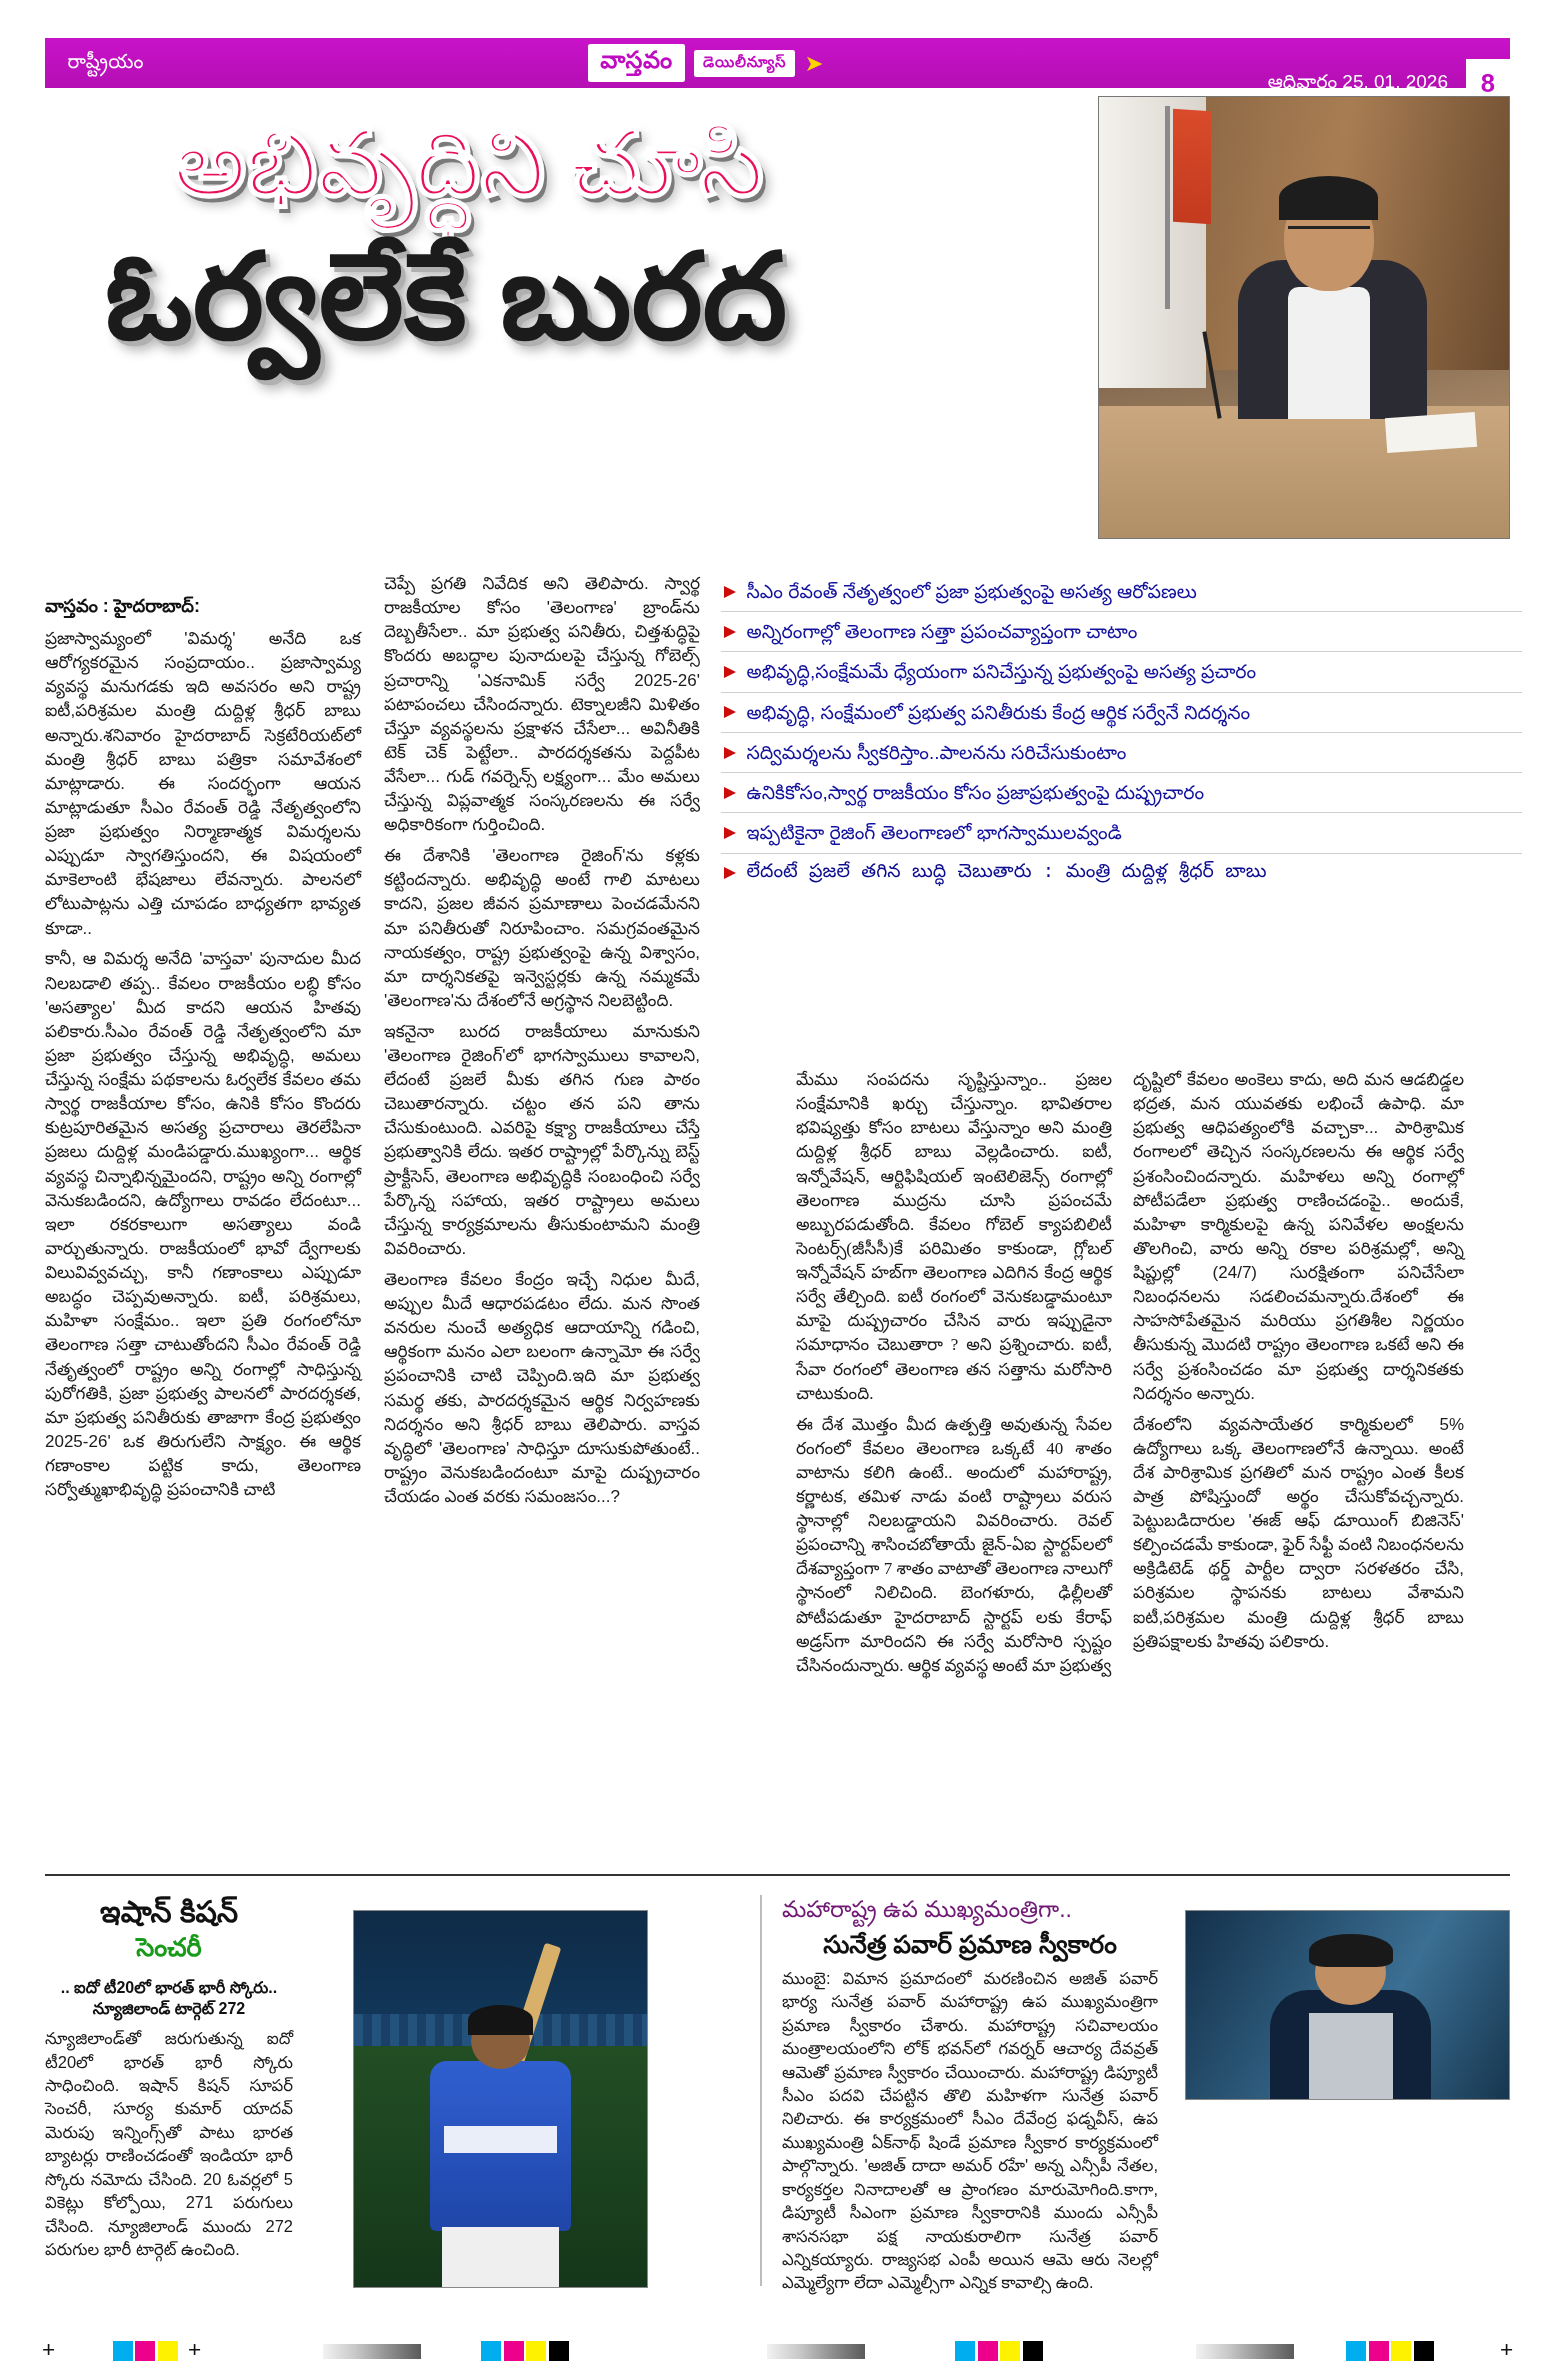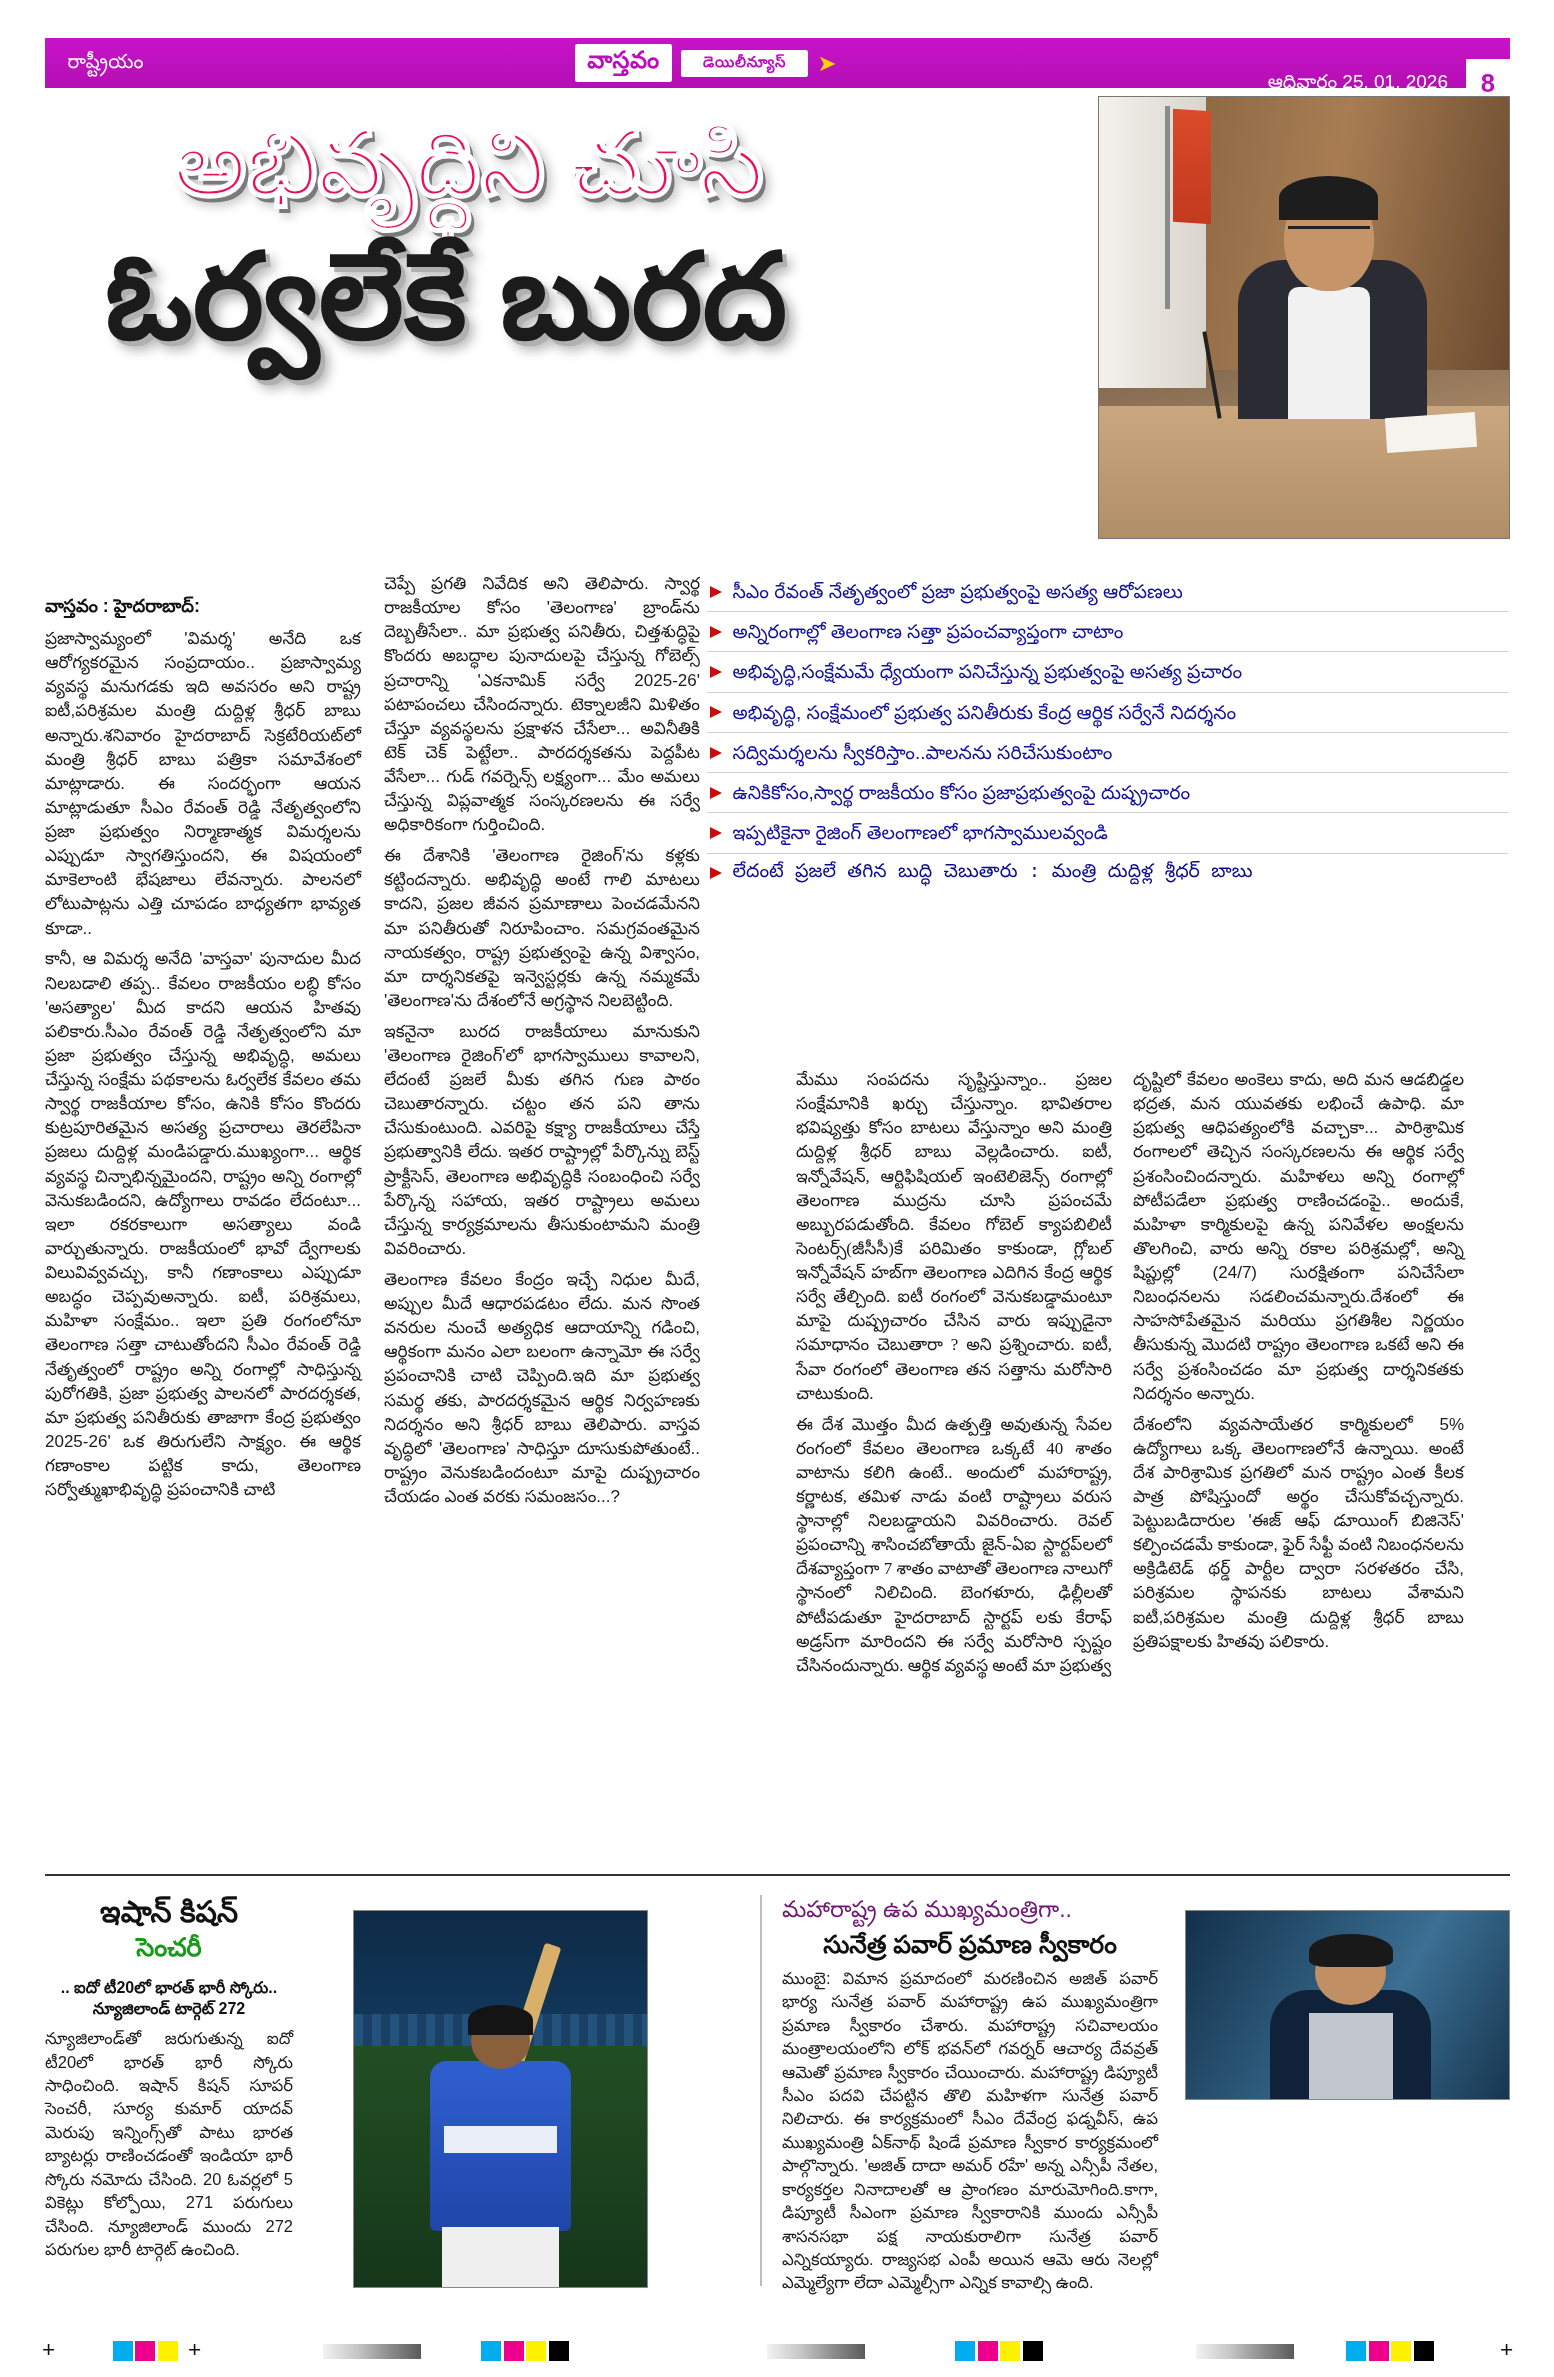--- a/index.html
+++ b/index.html
@@ -165,21 +165,21 @@
     background:#222;transform:rotate(-10deg);
   }
   .hp-paper{
     position:absolute;right:8%;bottom:20%;width:22%;height:8%;
     background:#f5f3ee;transform:rotate(-4deg);
   }
 
   
   .bullets{
     position:absolute;
-    right:47px; top:572px;
+    right:33px; top:572px;
     width:801px;
   }
   .bullet-row{
     display:flex;
     align-items:flex-start;
     gap:10.5px;
     padding:6.8px 0 6.8px 3px;
     border-bottom:1.5px solid #cfcfcf;
     font-size:19px;
     color:#11119e;
@@ -339,21 +339,21 @@
 </style>
 </head>
 <body>
 
 <div class="page">
 
   <div class="masthead">
     <div class="left">రాష్ట్రీయం</div>
     <div class="center">
       <span class="logo-box">వాస్తవం</span>
-      <span class="logo-box" style="font-size:15px;padding:3px 22px;">డెయిలీన్యూస్</span>
+      <span class="logo-box" style="font-size:15px;padding:3px 9px;">డెయిలీన్యూస్</span>
       <span class="logo-bird">➤</span>
     </div>
     <div class="right">
       <div class="date-txt">ఆదివారం  25. 01. 2026</div>
       <div class="page-no">8</div>
     </div>
   </div>
 
   <div class="hero">
     <div class="hl1">అభివృద్ధిని చూసి</div>

